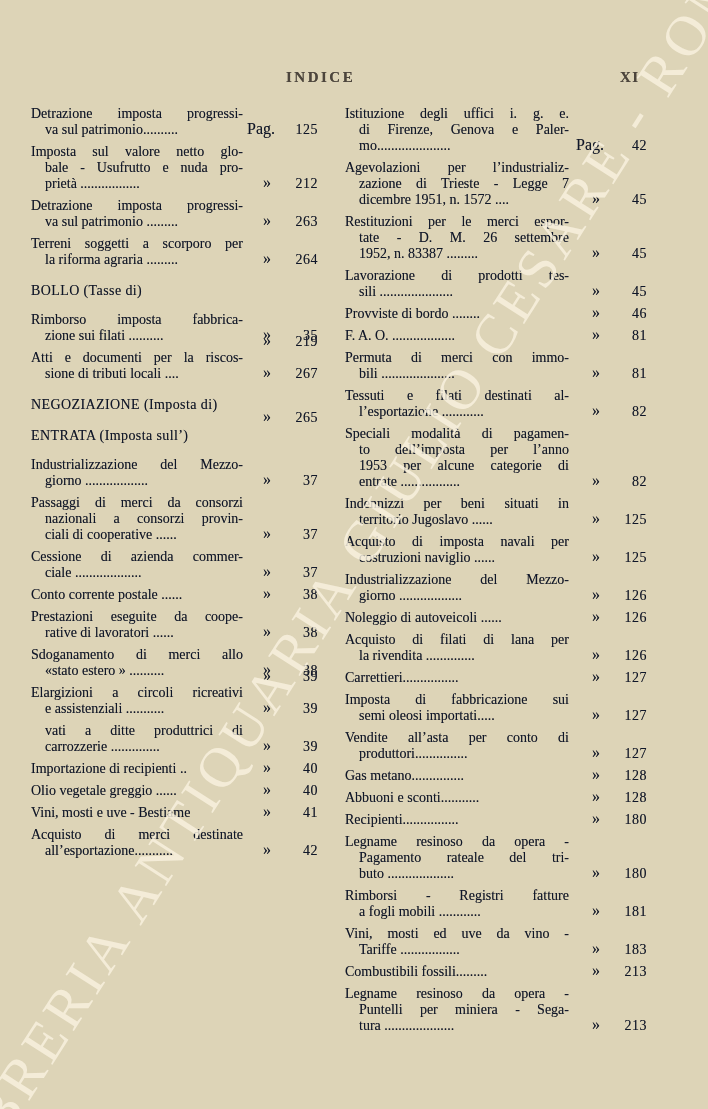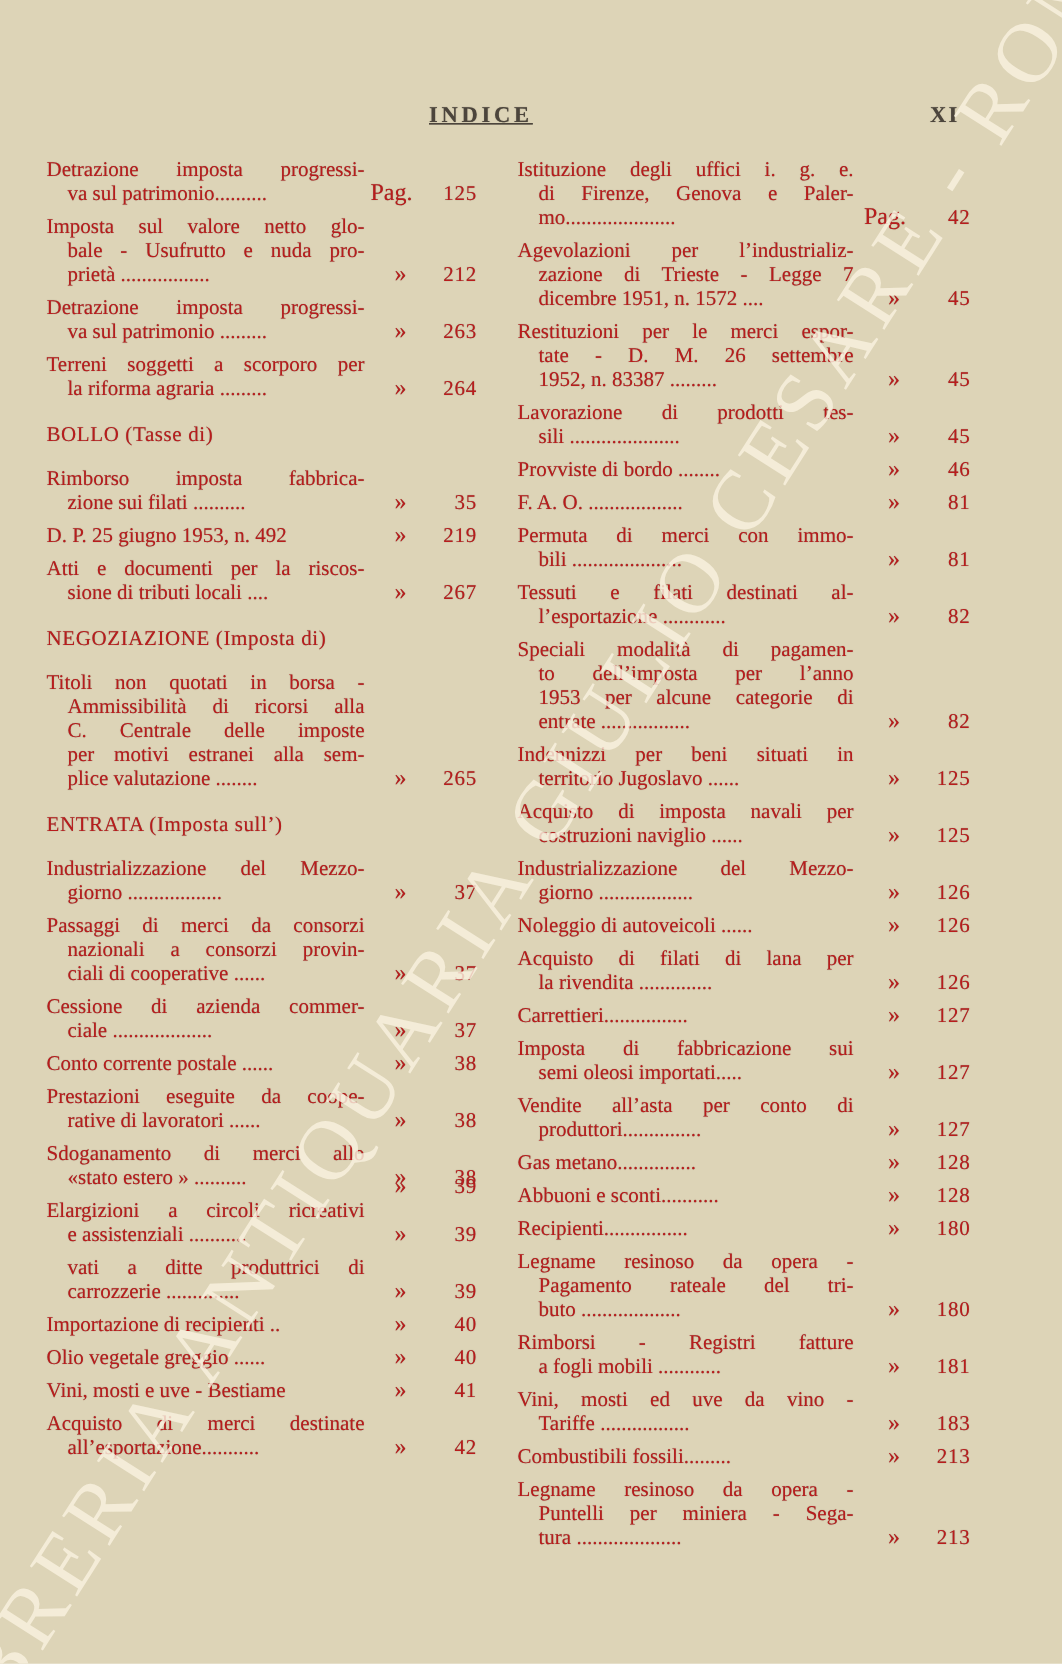--- a/index.html
+++ b/index.html
@@ -26,25 +26,25 @@
     font-size:57px;letter-spacing:5px;white-space:nowrap;
     color:rgba(249,242,223,0.82);
     mix-blend-mode:lighten;
     z-index:6;pointer-events:none;
   }
   .hdr-title,.hdr-folio{
     position:absolute;top:69px;font-size:15px;font-weight:700;
     color:#4c453c;letter-spacing:2.5px;z-index:3;
     text-shadow:0 0 0.6px rgba(76,69,60,0.65);
   }
-  .hdr-title{left:286px;text-decoration:underline;}
+  .hdr-title{left:286px;}
   .hdr-folio{left:620px;letter-spacing:1.5px;}
   .col{
     position:absolute;top:106px;z-index:3;
-    font-size:14px;line-height:16px;color:#b91c1c;
+    font-size:14px;line-height:16px;color:#0f172a;
     text-shadow:0 0 0.6px rgba(76,69,60,0.6);
   }
   .col-left{left:31px;width:287px;}
   .col-right{left:345px;width:302px;}
   .col-left .textw{width:212px;}
   .col-right .textw{width:224px;}
   .entry{position:relative;margin-bottom:6px;}
   .line{display:block;}
   .line.cont{padding-left:14px;}
   .line.j{text-align:justify;text-align-last:justify;}
@@ -107,47 +107,37 @@
         <div class="textw">
           <span class="line j">Rimborso imposta fabbrica-</span>
           <span class="line cont">zione sui filati  ..........</span>
         </div>
         <span class="ref">
           <span class="label">»</span>
           <span class="num">35</span>
         </span>
       </div>
       <div class="entry">
-        <div class="textw">
-          <span class="line">D. P. 25 giugno 1953, n. 492</span>
-        </div>
         <span class="ref">
           <span class="label">»</span>
           <span class="num">219</span>
         </span>
       </div>
       <div class="entry">
         <div class="textw">
           <span class="line j">Atti e documenti per la riscos-</span>
           <span class="line cont">sione di tributi locali  ....</span>
         </div>
         <span class="ref">
           <span class="label">»</span>
           <span class="num">267</span>
         </span>
       </div>
       <div class="heading">NEGOZIAZIONE (Imposta di)</div>
       <div class="entry">
-        <div class="textw">
-          <span class="line j">Titoli non quotati in borsa -</span>
-          <span class="line cont j">Ammissibilità di ricorsi alla</span>
-          <span class="line cont j">C. Centrale delle imposte</span>
-          <span class="line cont j">per motivi estranei alla sem-</span>
-          <span class="line cont">plice valutazione  ........</span>
-        </div>
         <span class="ref">
           <span class="label">»</span>
           <span class="num">265</span>
         </span>
       </div>
       <div class="heading">ENTRATA (Imposta sull’)</div>
       <div class="entry">
         <div class="textw">
           <span class="line j">Industrializzazione del Mezzo-</span>
           <span class="line cont">giorno  ..................</span>

